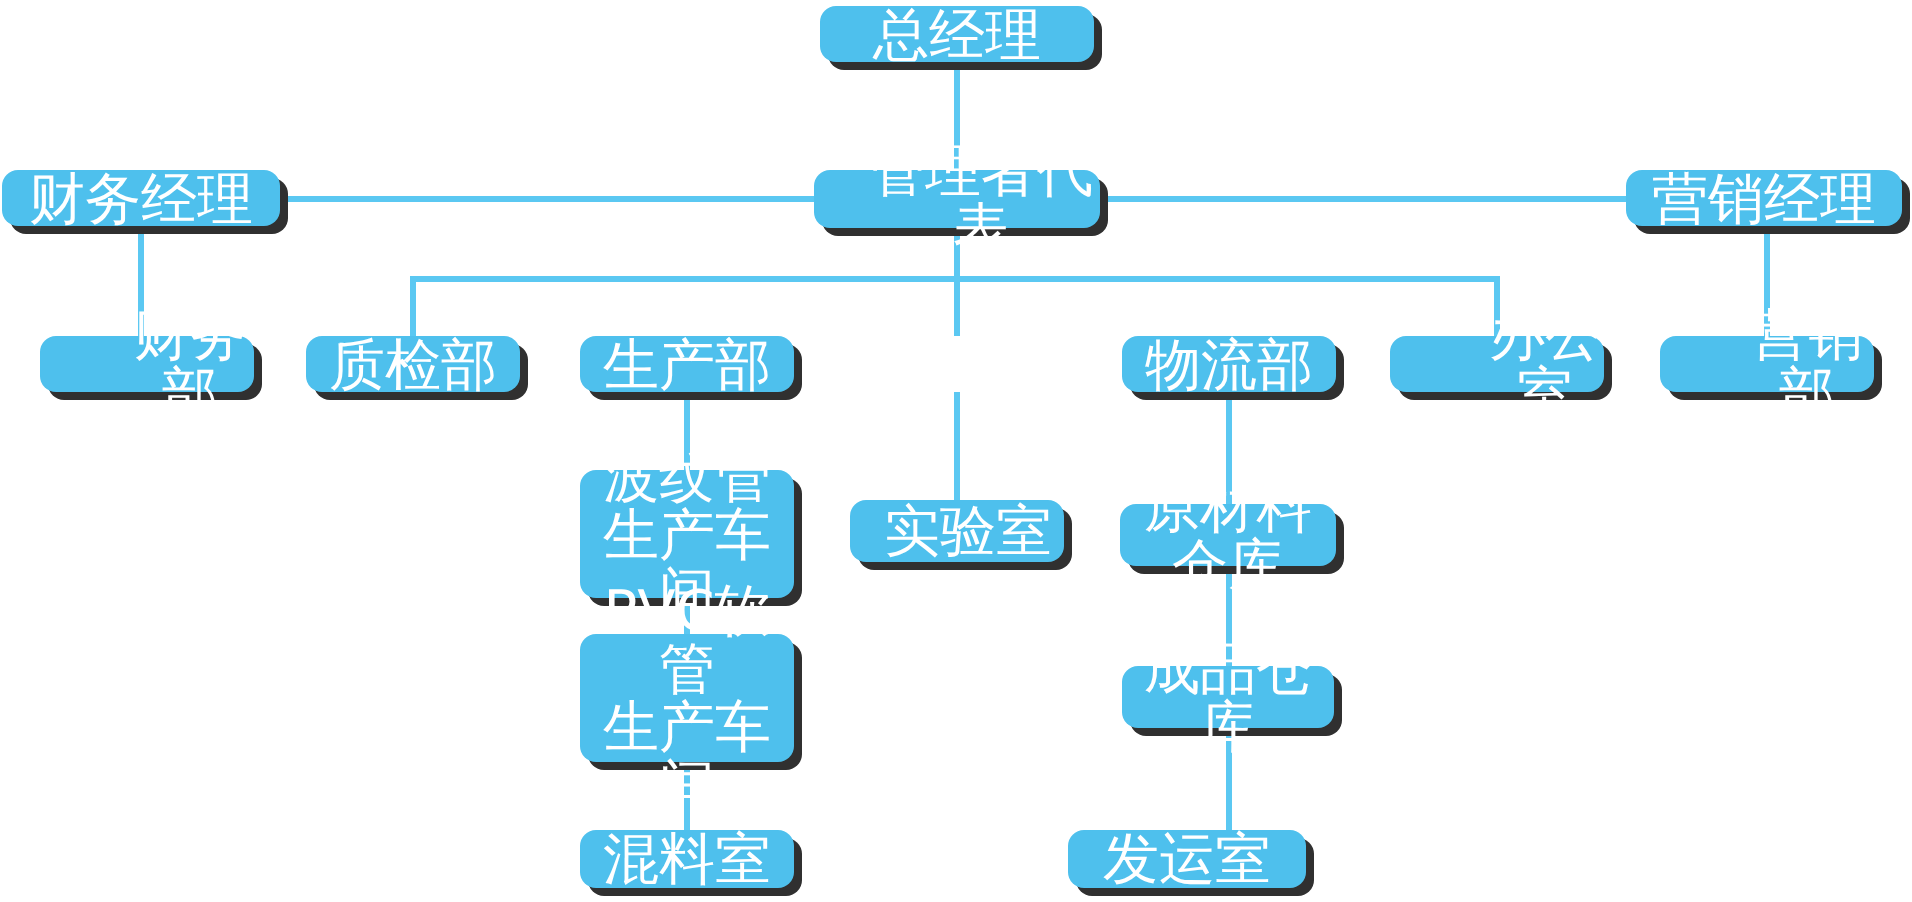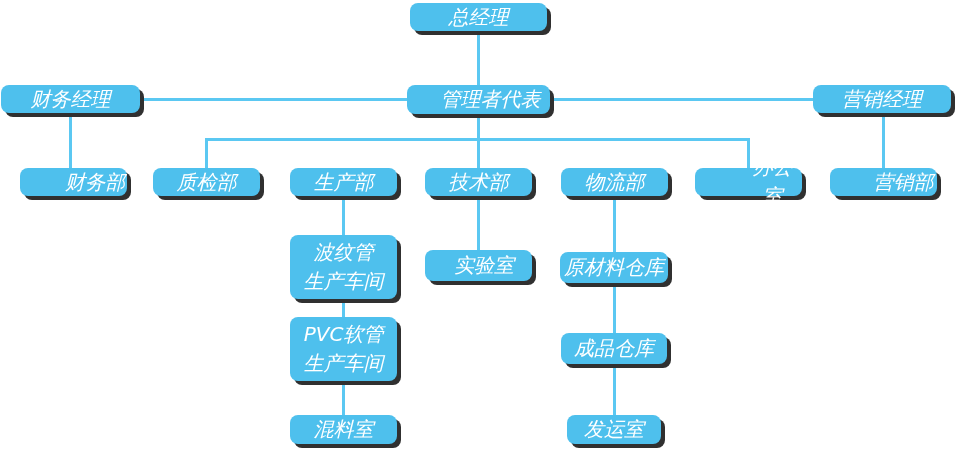--- a/index.html
+++ b/index.html
@@ -25,45 +25,44 @@
     position: absolute;
     box-sizing: border-box;
     background: var(--node-fill, #4EC0ED);
     color: var(--node-text, #ffffff);
     border-radius: 8px;
     box-shadow: 4px 4px 0 var(--shadow, #303030);
     display: flex;
     align-items: center;
     justify-content: center;
     text-align: center;
-    font-size: 20px;
+    font-size: 28px;
     line-height: 29px;
     white-space: pre-line;
     z-index: 2;
-    font-style: italic;
   }
   
   .n-general-manager            { left:410px; top:3px;   width:137px; height:28px; }
   .n-management-representative  { left:407px; top:85px;  width:143px; height:29px;padding-left:24px; }
   .n-finance-manager            { left:1px;   top:85px;  width:139px; height:28px; }
   .n-marketing-manager          { left:813px; top:85px;  width:138px; height:28px; }
   .n-finance-dept               { left:20px;  top:168px; width:107px; height:28px;padding-left:43px; }
   .n-quality-dept               { left:153px; top:168px; width:107px; height:28px; }
   .n-production-dept            { left:290px; top:168px; width:107px; height:28px; }
   .n-technology-dept            { left:425px; top:168px; width:107px; height:28px; }
   .n-logistics-dept             { left:561px; top:168px; width:107px; height:28px; }
   .n-office                     { left:695px; top:168px; width:107px; height:28px;padding-left:48px; }
   .n-marketing-dept             { left:830px; top:168px; width:107px; height:28px;padding-left:40px; }
   .n-corrugated-pipe-workshop   { left:290px; top:235px; width:107px; height:64px; }
   .n-laboratory                 { left:425px; top:250px; width:107px; height:31px;padding-left:11px; }
   .n-raw-material-warehouse     { left:560px; top:252px; width:108px; height:31px; }
   .n-pvc-hose-workshop          { left:290px; top:317px; width:107px; height:64px;text-align:center; }
   .n-finished-goods-warehouse   { left:561px; top:333px; width:106px; height:31px; }
   .n-mixing-room                { left:290px; top:415px; width:107px; height:29px; }
-  .n-shipping-room              { left:567px; top:415px; width:94px; height:29px; }
+  .n-shipping-room              { left:534px; top:415px; width:119px; height:29px; }
 </style>
 </head>
 <body>
 
 <div class="canvas">
 
   <div class="ln v" style="left:477px; top:31px;  height:54px;"></div>
   <div class="ln h" style="left:140px; top:98px;  width:673px;"></div>
   <div class="ln v" style="left:69px;  top:113px; height:55px;"></div>
   <div class="ln v" style="left:882px; top:113px; height:55px;"></div>
@@ -79,21 +78,20 @@
   <div class="ln v" style="left:613px; top:283px; height:50px;"></div>
   <div class="ln v" style="left:613px; top:364px; height:51px;"></div>
 
   <div class="node n-general-manager">总经理</div>
   <div class="node n-management-representative">管理者代表</div>
   <div class="node n-finance-manager">财务经理</div>
   <div class="node n-marketing-manager">营销经理</div>
   <div class="node n-finance-dept">财务部</div>
   <div class="node n-quality-dept">质检部</div>
   <div class="node n-production-dept">生产部</div>
-  <div class="node n-technology-dept">技术部</div>
   <div class="node n-logistics-dept">物流部</div>
   <div class="node n-office">办公室</div>
   <div class="node n-marketing-dept">营销部</div>
   <div class="node n-corrugated-pipe-workshop">波纹管
 生产车间</div>
   <div class="node n-laboratory">实验室</div>
   <div class="node n-raw-material-warehouse">原材料仓库</div>
   <div class="node n-pvc-hose-workshop">PVC软管
 生产车间</div>
   <div class="node n-mixing-room">混料室</div>

